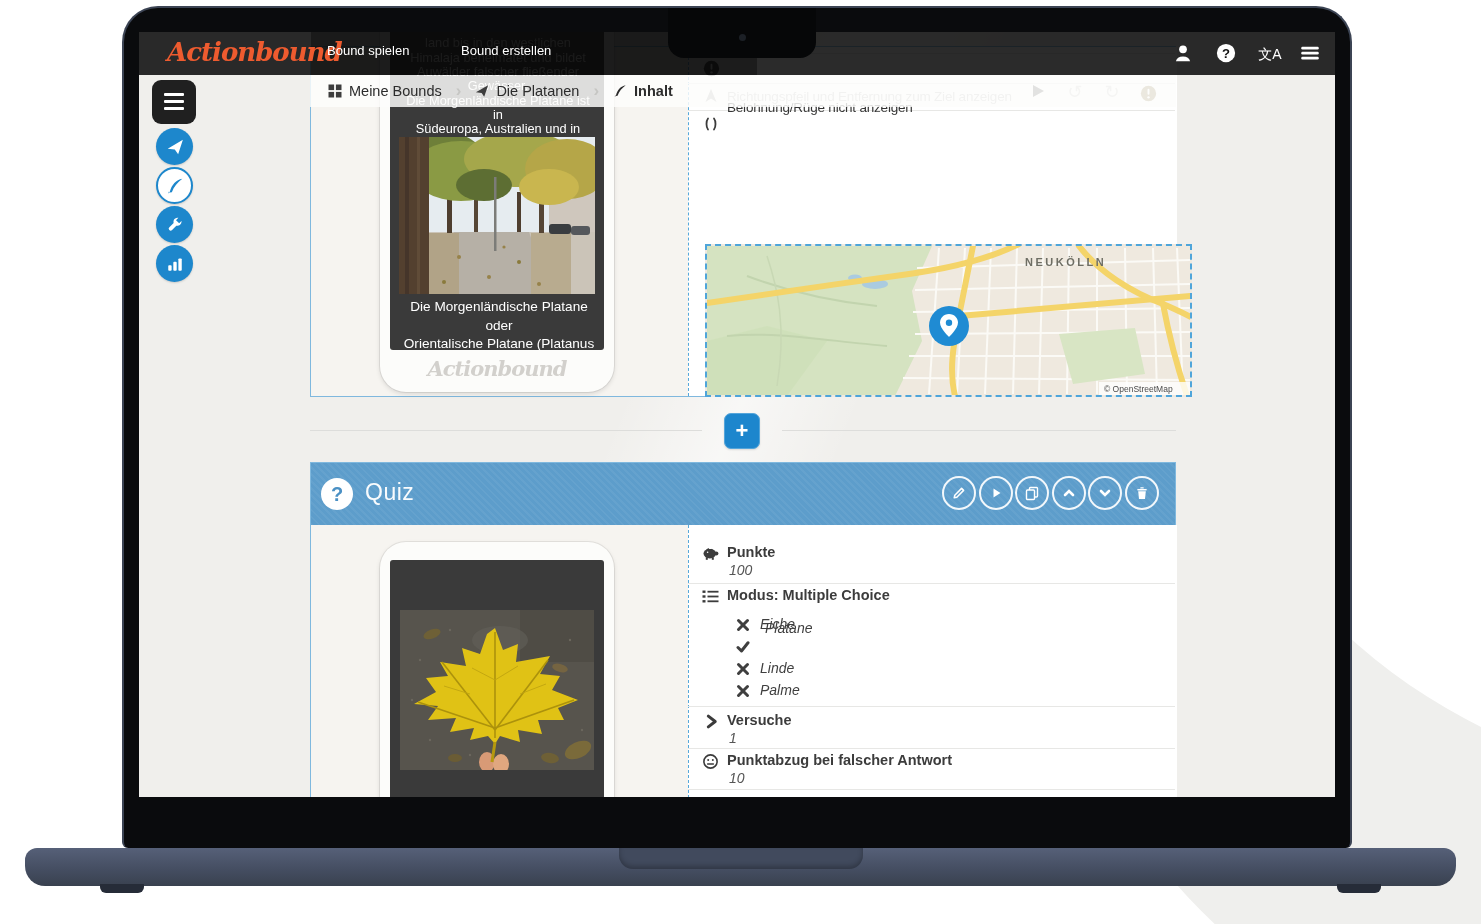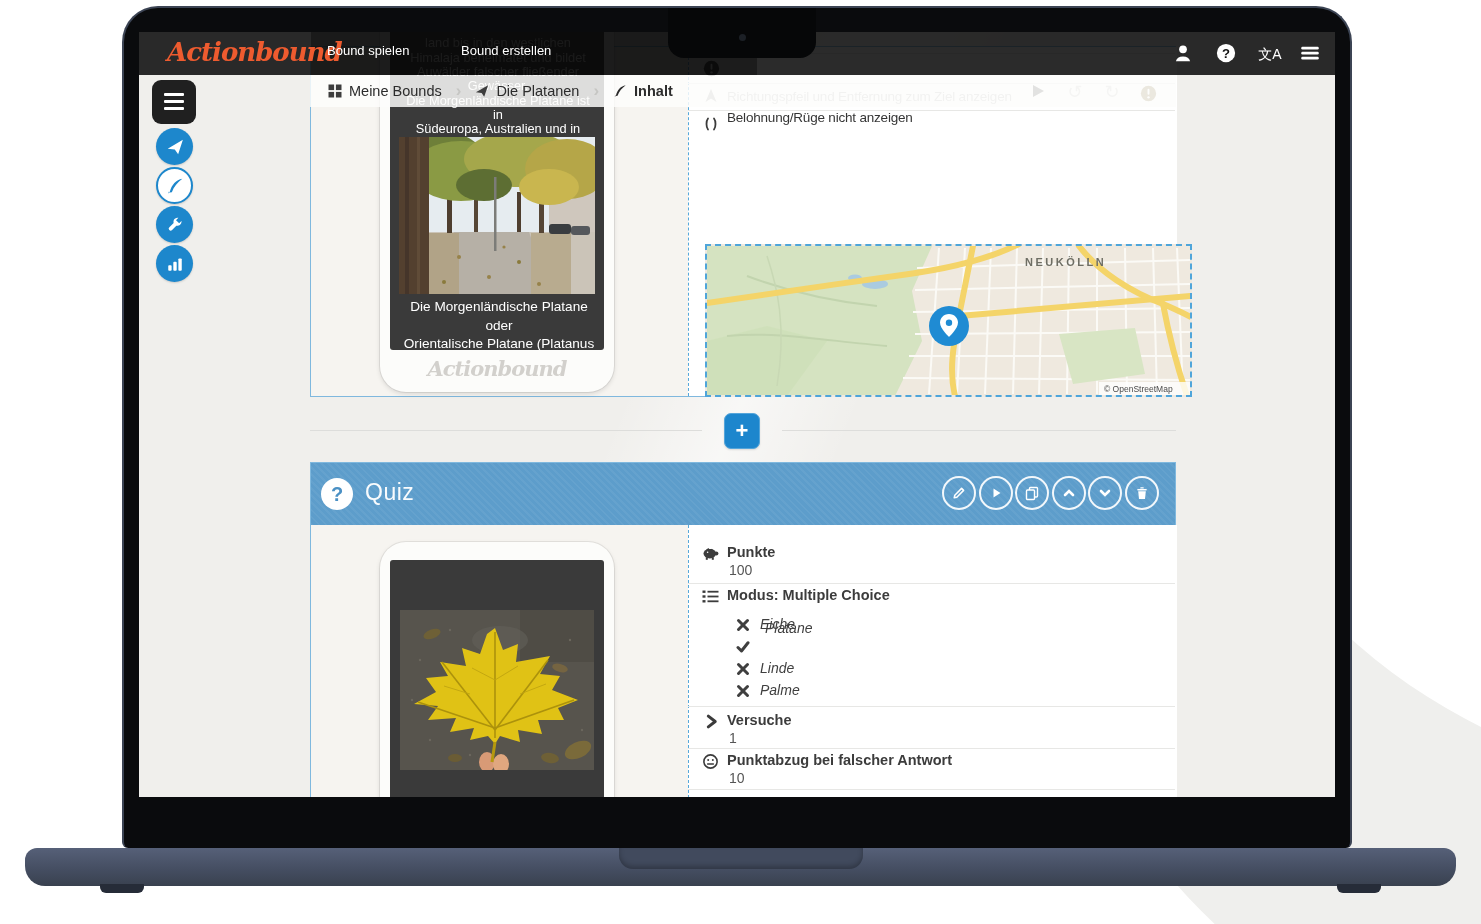--- a/index.html
+++ b/index.html
@@ -94,21 +94,21 @@
     color:#4a90c4; font-weight:700; font-size:20px; text-align:center; line-height:32px; }
   .quiz-title { position:absolute; left:54px; top:16px; color:rgba(255,255,255,.96); font-size:23px; font-weight:300; letter-spacing:.5px; }
   .qh-btn { position:absolute; top:13px; width:34px; height:34px; border:2px solid rgba(255,255,255,.92);
     border-radius:50%; color:#fff; cursor:pointer; }
   .qh-btn svg { position:absolute; left:50%; top:50%; width:16px; height:16px; transform:translate(-50%,-50%); }
   .quiz-body-left { position:absolute; left:0; top:62px; width:377px; height:273px; background:#f6f4f0; }
   .quiz-body-right { position:absolute; left:377px; top:62px; width:489px; height:273px; background:#fff;
     border-left:1px dashed #57a8db; }
 
   .qlabel { position:absolute; z-index:3; font-size:14.5px; font-weight:600; color:#3c3c3c; white-space:nowrap; cursor:pointer; }
-  .qvalue { position:absolute; z-index:3; font-size:14px; color:#555; white-space:nowrap; }
+  .qvalue { position:absolute; z-index:3; font-size:14px; font-style:italic; color:#555; white-space:nowrap; }
   .qicon { position:absolute; z-index:3; width:17px; height:17px; color:#3b3b3b; }
   .qicon svg { width:17px; height:17px; }
   .opt-icon { position:absolute; z-index:3; width:14px; height:14px; color:#3f3f3f; }
   .opt-icon svg { width:14px; height:14px; }
   .opt-label { position:absolute; z-index:3; font-size:14px; font-style:italic; color:#3f3f3f; }
 
   
   .phone { position:absolute; width:234px; background:#fcfcfa; border-radius:26px;
     box-shadow:0 0 0 1px rgba(0,0,0,.07), 0 2px 5px rgba(0,0,0,.12); z-index:5; }
   .phone-screen { position:absolute; left:10px; width:214px; background:#3a3a3a; border-radius:3px; overflow:hidden; }
@@ -221,21 +221,21 @@
         </svg>
     </span>
     <div class="sep" style="top:78px;"></div>
 
     <span class="prow-icon" style="left:564px; top:84px;">
       <svg viewBox="0 0 16 16" width="16" height="16" fill="none" stroke="#3b3b3b" stroke-width="1.8" stroke-linecap="round">
         <path d="M5,2.5 C3,5 3,11 5,13.5"></path>
           <path d="M11,2.5 C13,5 13,11 11,13.5"></path>
         </svg>
     </span>
-    <div class="prow" style="left:588px; top:78px;">Belohnung/Rüge nicht anzeigen</div>
+    <div class="prow" style="left:588px; top:68px;">Belohnung/Rüge nicht anzeigen</div>
 
     <div class="map-box">
       <svg width="484" height="150" viewBox="0 0 484 150">
         <rect width="484" height="150" fill="#efe9df"></rect>
         <polygon points="0,0 225,0 205,45 215,95 188,150 0,150" fill="#d5e3c1"></polygon>
         <polygon points="0,95 60,80 120,95 80,150 0,150" fill="#cfe0ba"></polygon>
         <path d="M40,30 C80,45 120,55 170,60" stroke="#c2d4ae" stroke-width="2" fill="none"></path>
         <path d="M20,90 C70,85 120,95 180,100" stroke="#c2d4ae" stroke-width="2" fill="none"></path>
         <path d="M60,10 C70,40 80,80 70,140" stroke="#c8d8b4" stroke-width="1.5" fill="none"></path>
         <ellipse cx="168" cy="38" rx="13" ry="5" fill="#aacbe0"></ellipse>

